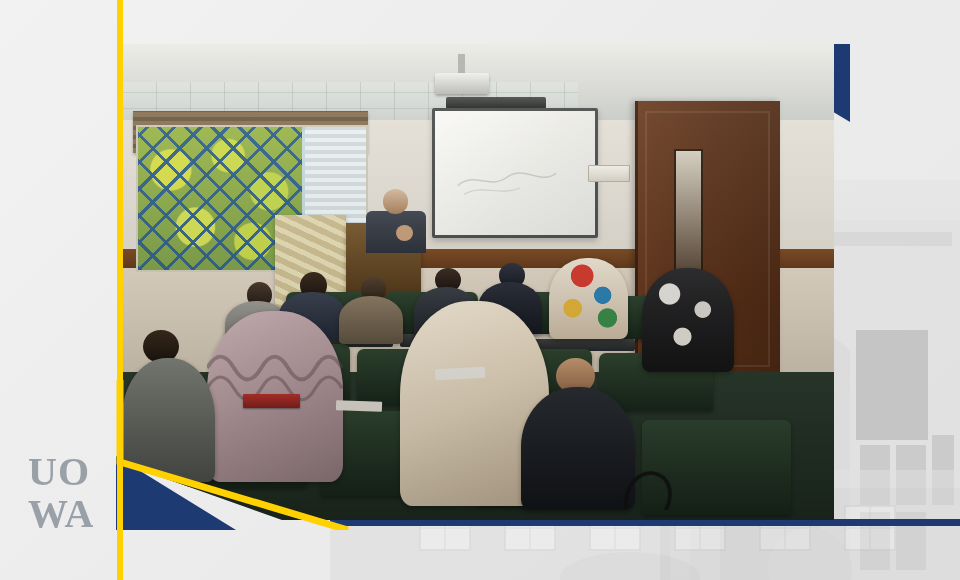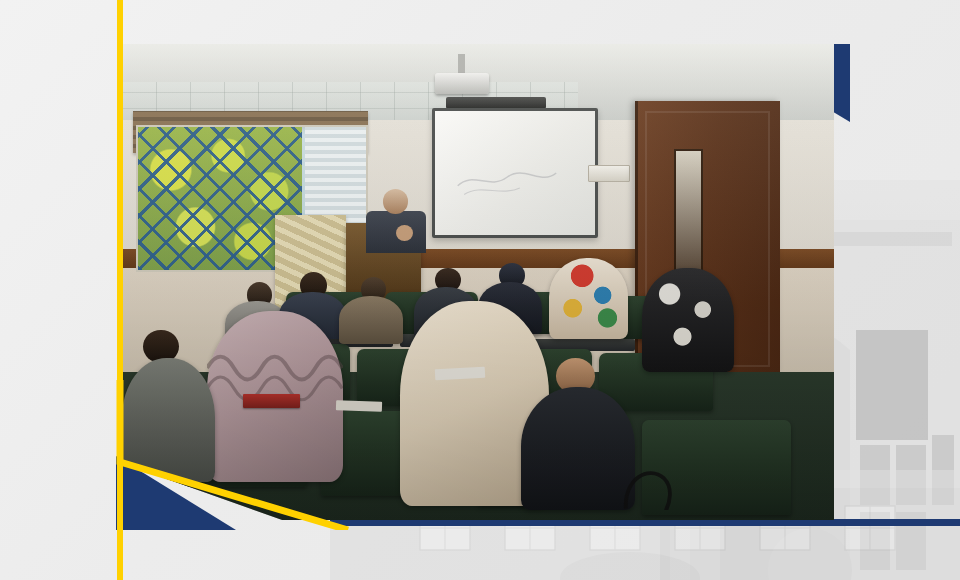--- a/index.html
+++ b/index.html
@@ -308,14 +308,18 @@
       <div style="position:absolute;inset:0;background:linear-gradient(180deg,rgba(255,250,240,.10) 0%,rgba(0,0,0,.06) 55%,rgba(0,0,0,.16) 100%);pointer-events:none;"></div>
     </div>
   </div>
 
   <svg class="yellow-diag" viewBox="0 0 240 150">
     <path d="M10 0 L10 82 L238 150" stroke="#ffd100" stroke-width="7" fill="none" stroke-linejoin="miter"></path>
   </svg>
 
   <div class="yellow-stripe"></div>
 
+  <div class="logo">
+    <div class="logo-line logo-uo">UO</div>
+    <div class="logo-line logo-wa">WA</div>
+  </div>
 
 </div>
 
 </body></html>

